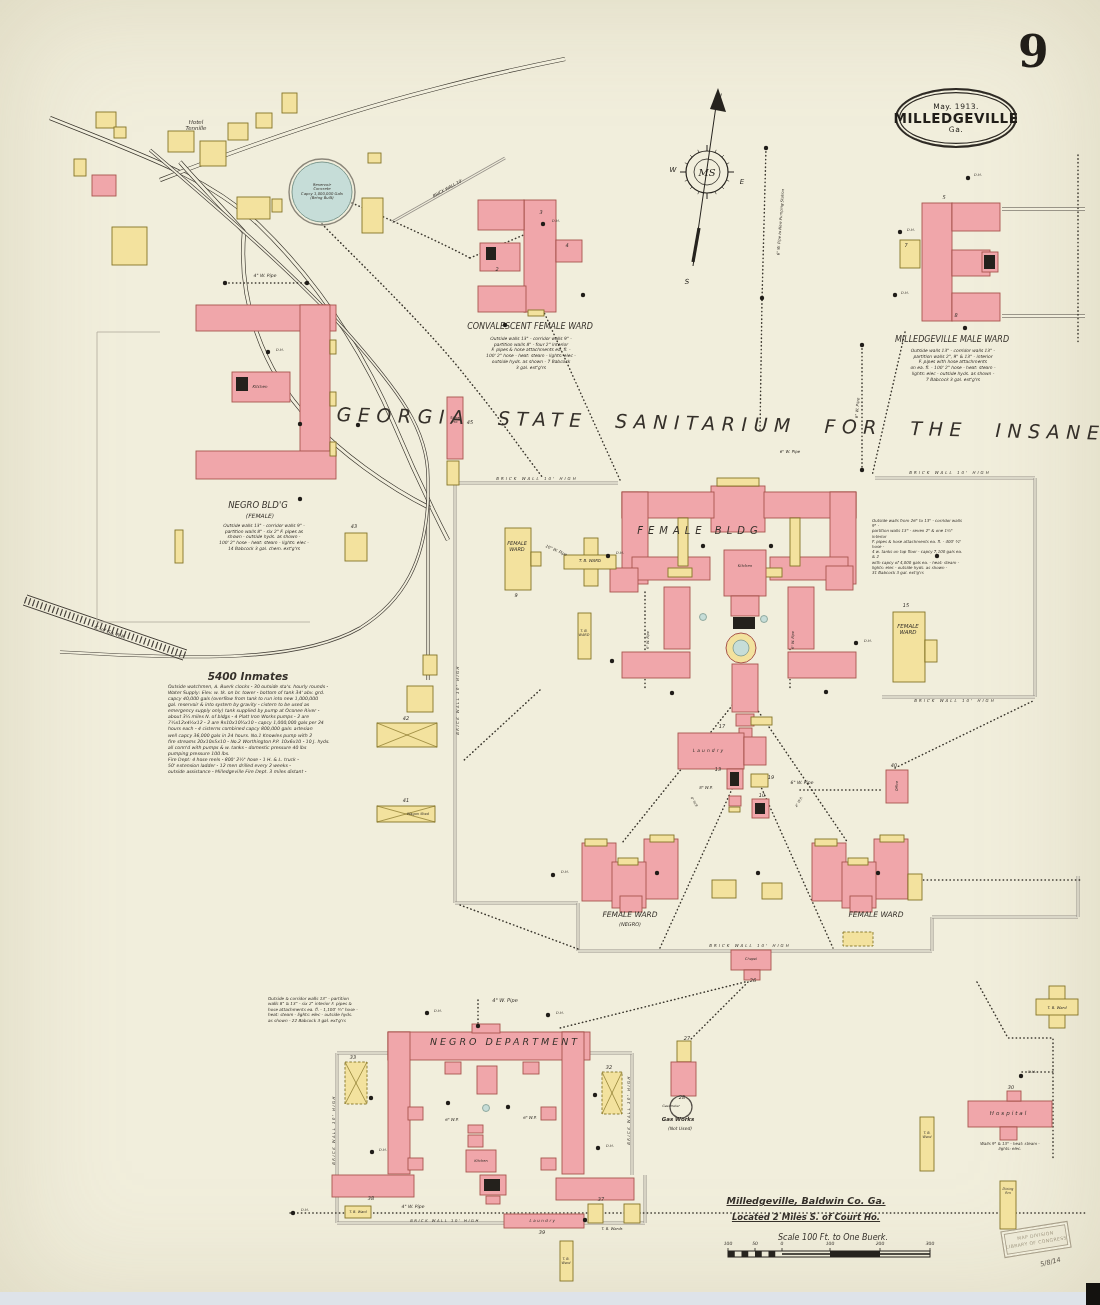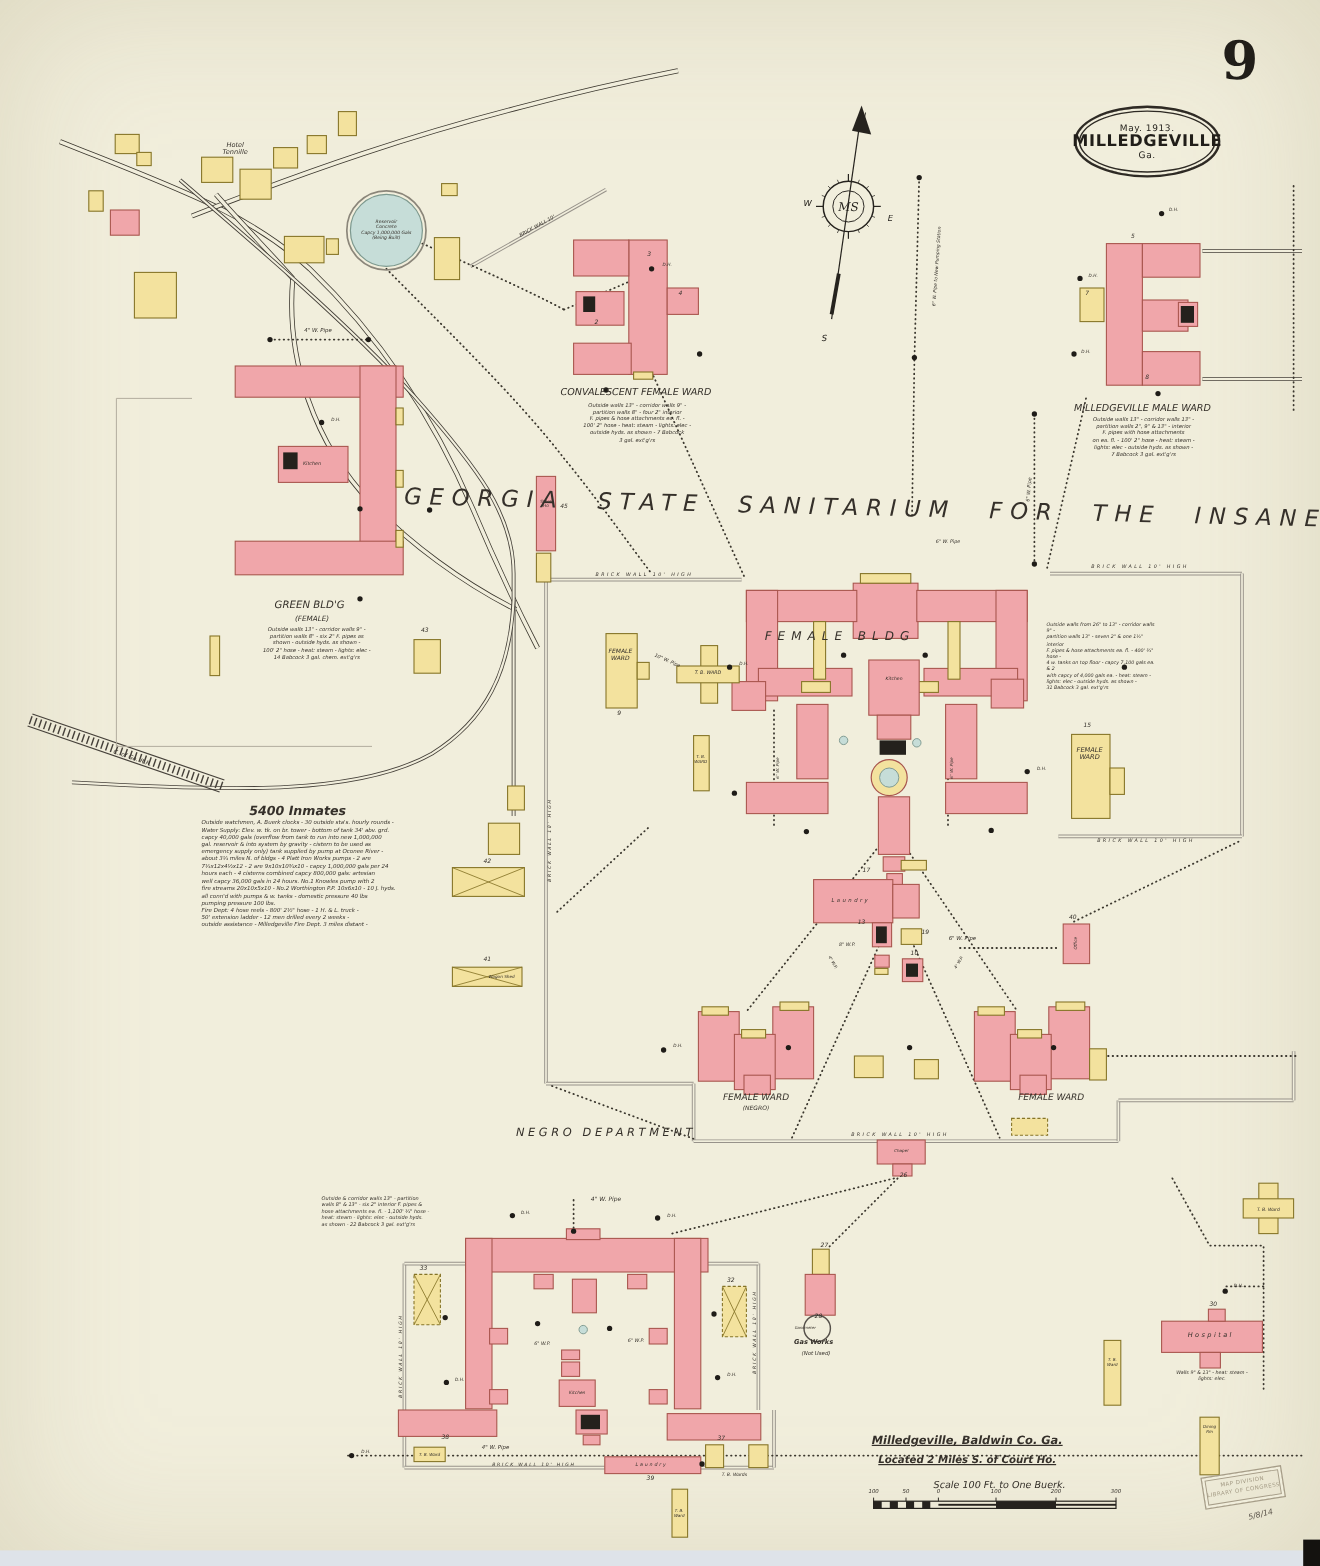--- a/index.html
+++ b/index.html
@@ -408,31 +408,31 @@
 
   <div id="labels">
       <div class="ml" style="left: 196px; top: 125px; font-size: 5.5px; transform: translate(-50%, -50%) rotate(0deg);">Hotel
 Tennille</div>
       <div class="ml" style="left: 322px; top: 192px; font-size: 3.8px; transform: translate(-50%, -50%) rotate(0deg);">Reservoir
 Concrete
 Capcy 1,000,000 Gals
 (Being Built)</div>
       <div class="ml" style="left: 530px; top: 327px; font-size: 8px; transform: translate(-50%, -50%) rotate(0deg);">CONVALESCENT FEMALE WARD</div>
       <div class="ml" style="left: 952px; top: 340px; font-size: 8px; transform: translate(-50%, -50%) rotate(0deg);">MILLEDGEVILLE MALE WARD</div>
-      <div class="ml" style="left: 258px; top: 505px; font-size: 8.5px; transform: translate(-50%, -50%) rotate(0deg);">GREEN BLD'G</div>
+      <div class="ml" style="left: 258px; top: 505px; font-size: 8.5px; transform: translate(-50%, -50%) rotate(0deg);">NEGRO BLD'G</div>
       <div class="ml" style="left: 260px; top: 516px; font-size: 6px; transform: translate(-50%, -50%) rotate(0deg);">(FEMALE)</div>
       <div class="ml" style="left: 700px; top: 531px; font-size: 10px; letter-spacing: 5px; transform: translate(-50%, -50%) rotate(0deg);">FEMALE BLDG</div>
       <div class="ml" style="left: 908px; top: 629px; font-size: 5.5px; transform: translate(-50%, -50%) rotate(0deg);">FEMALE
 WARD</div>
       <div class="ml" style="left: 517px; top: 547px; font-size: 5px; transform: translate(-50%, -50%) rotate(0deg);">FEMALE
 WARD</div>
       <div class="ml" style="left: 590px; top: 561px; font-size: 4px; transform: translate(-50%, -50%) rotate(0deg);">T. B. WARD</div>
       <div class="ml" style="left: 584px; top: 633px; font-size: 3.5px; transform: translate(-50%, -50%) rotate(0deg);">T. B.
 WARD</div>
-      <div class="ml" style="left: 505px; top: 944px; font-size: 9.5px; letter-spacing: 3px; transform: translate(-50%, -50%) rotate(0deg);">NEGRO DEPARTMENT</div>
+      <div class="ml" style="left: 505px; top: 1042px; font-size: 9.5px; letter-spacing: 3px; transform: translate(-50%, -50%) rotate(0deg);">NEGRO DEPARTMENT</div>
       <div class="ml" style="left: 505px; top: 1001px; font-size: 5px; transform: translate(-50%, -50%) rotate(0deg);">4" W. Pipe</div>
       <div class="ml" style="left: 630px; top: 915px; font-size: 7.5px; transform: translate(-50%, -50%) rotate(0deg);">FEMALE WARD</div>
       <div class="ml" style="left: 630px; top: 925px; font-size: 5px; transform: translate(-50%, -50%) rotate(0deg);">(NEGRO)</div>
       <div class="ml" style="left: 876px; top: 915px; font-size: 7.5px; transform: translate(-50%, -50%) rotate(0deg);">FEMALE WARD</div>
       <div class="ml" style="left: 709px; top: 751px; font-size: 4.5px; letter-spacing: 2px; transform: translate(-50%, -50%) rotate(0deg);">Laundry</div>
       <div class="ml" style="left: 745px; top: 566px; font-size: 3.8px; transform: translate(-50%, -50%) rotate(0deg);">Kitchen</div>
       <div class="ml" style="left: 260px; top: 387px; font-size: 4px; transform: translate(-50%, -50%) rotate(0deg);">Kitchen</div>
       <div class="ml" style="left: 481px; top: 1161px; font-size: 3.6px; transform: translate(-50%, -50%) rotate(0deg);">Kitchen</div>
       <div class="ml" style="left: 543px; top: 1221px; font-size: 4px; letter-spacing: 1.5px; transform: translate(-50%, -50%) rotate(0deg);">Laundry</div>
       <div class="ml" style="left: 358px; top: 1212px; font-size: 3.5px; transform: translate(-50%, -50%) rotate(0deg);">T. B. Ward</div>

